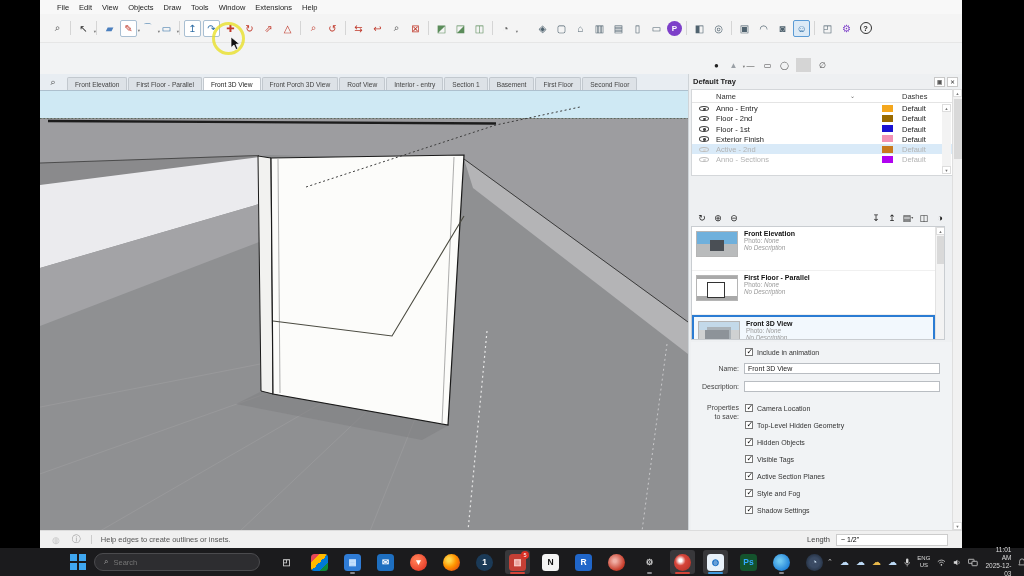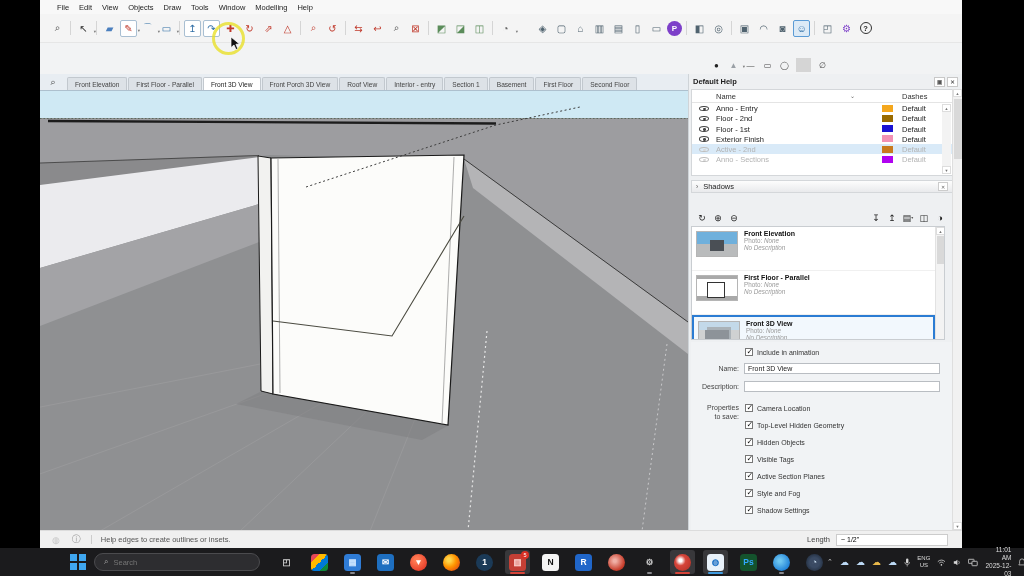--- a/index.html
+++ b/index.html
@@ -144,21 +144,21 @@
 
     <div class="menubar">
 
     <span class="mitem">File</span>
         <span class="mitem">Edit</span>
         <span class="mitem">View</span>
         <span class="mitem">Objects</span>
         <span class="mitem">Draw</span>
         <span class="mitem">Tools</span>
         <span class="mitem">Window</span>
-        <span class="mitem">Modelling</span>
+        <span class="mitem">Extensions</span>
         <span class="mitem">Help</span>
       </div>
 
     <div class="toolbar">
       <span style="display:flex;align-items:center;">
 
       <span class="tbtn">
             <i style="color: rgb(68, 68, 68);">⌕</i>
           </span>
           <span class="tbtn sep">
@@ -391,21 +391,21 @@
         <path d="M238,68 L240,302" stroke="#8a8a8a" stroke-width="0.7" fill="none"></path>
         <path d="M414,66 L402,333" stroke="#8a8a8a" stroke-width="0.7" fill="none"></path>
         <path d="M233,230 L352,245 L424,125" stroke="#4a4a40" stroke-width="1.1" fill="none"></path>
 
         <path d="M266,96 L456,34 L540,16" stroke="#3d3d3d" stroke-width="1" stroke-dasharray="2,2.5" fill="none"></path>
       </svg>
     </div>
 
     <div class="tray">
       <div class="trayhead">
-        <span>Default Help</span>
+        <span>Default Tray</span>
         <span class="thbtns">
 
         <span class="thbtn">▣</span>
             <span class="thbtn">✕</span>
           </span>
       </div>
 
       <div class="tagspanel">
         <div class="tagshdr">
           <span class="hname">Name</span>
@@ -455,25 +455,20 @@
               <span class="tswatch" style="background: rgb(176, 3, 240);"></span>
               <span class="tdash">Default</span>
             </div>
           </div>
         <div class="tagsscroll">
           <span class="sarr" style="font-size:4px;">▲</span>
           <span class="sarr bot" style="font-size:4px;">▼</span>
         </div>
       </div>
 
-      <div class="panelhdr" style="top:106px;">
-        <span class="chev">›</span>
-        <span>Shadows</span>
-        <span class="phx">✕</span>
-      </div>
 
 
       <div class="scenestb">
 
       <span class="stbtn">↻</span>
           <span class="stbtn">⊕</span>
           <span class="stbtn">⊖</span>
           <span class="stbtn push">↧</span>
           <span class="stbtn">↥</span>
           <span class="stbtn caret">▤</span>

